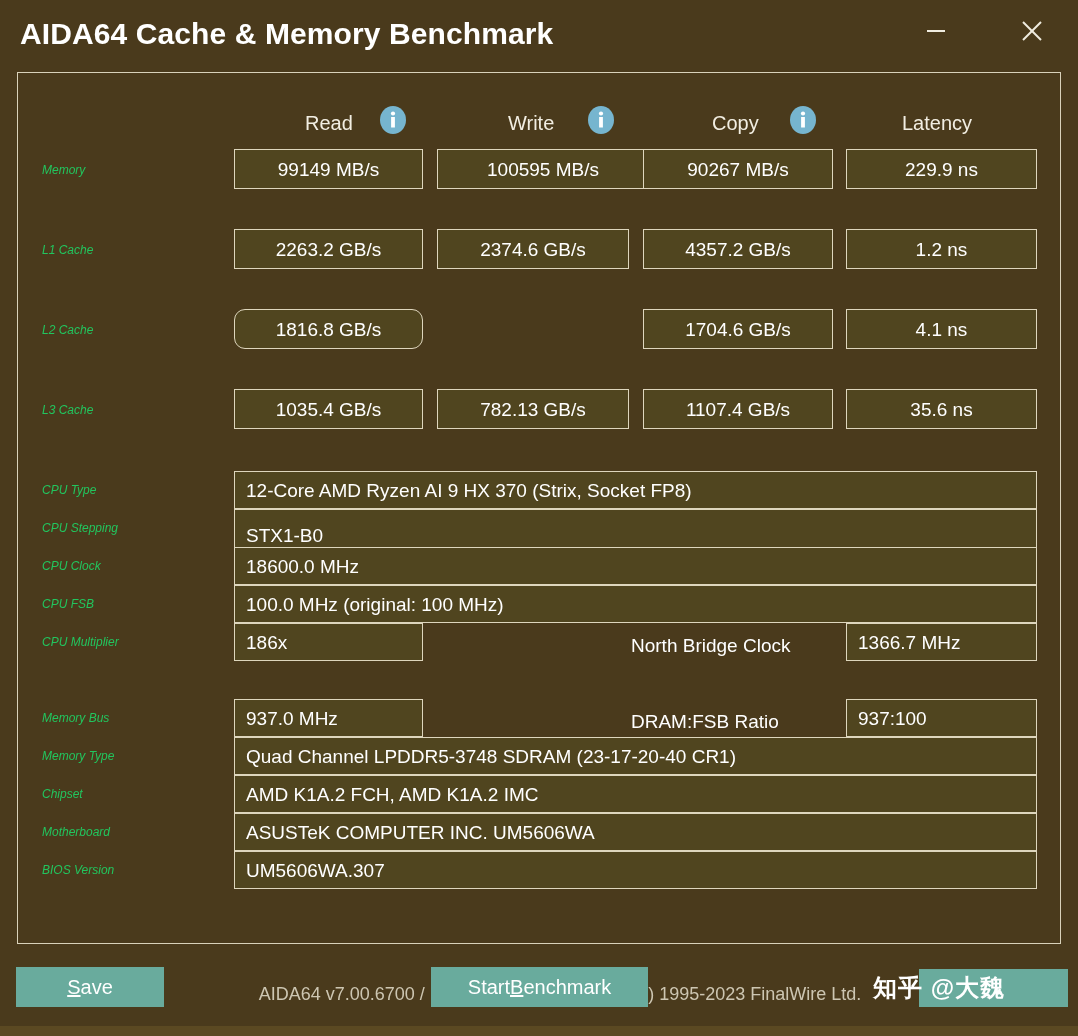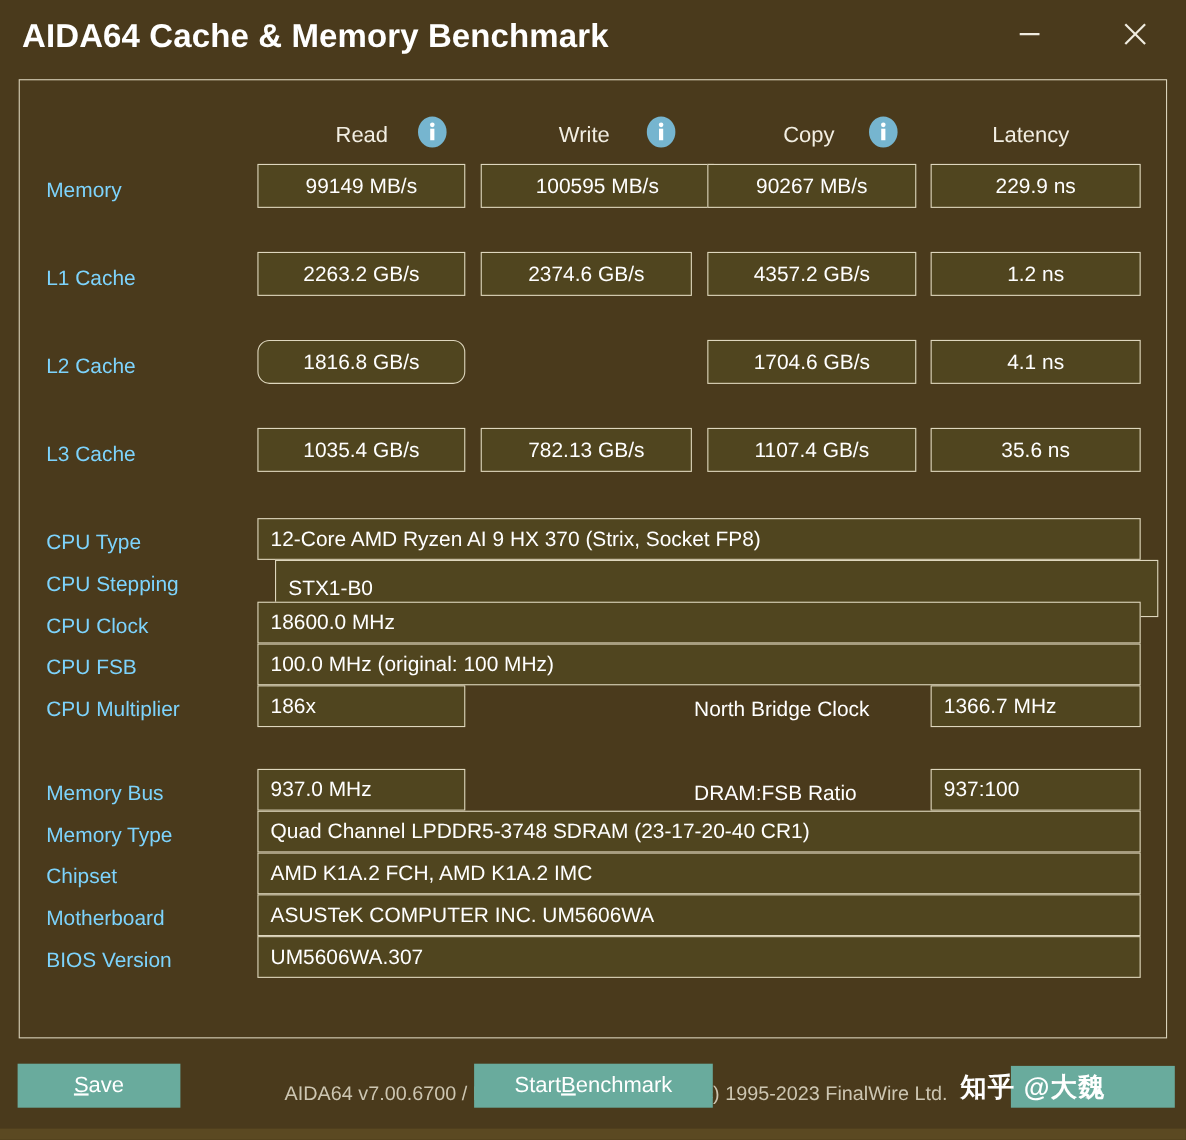--- a/index.html
+++ b/index.html
@@ -62,24 +62,25 @@
     font-size: 19px;
     line-height: 1;
     display: flex;
     align-items: center;
   }
   .fld.center { justify-content: center; }
   .fld.left   { justify-content: flex-start; padding-left: 11px; }
 
   .rowlabel {
     position: absolute;
-    font-size: 19px;
-    color: #7dd3fc;
-    white-space: nowrap;
-    line-height: 1;
+    font-size: 12px;
+    color: #22c55e;
+    white-space: nowrap;
+    line-height: 1;
+    font-style: italic;
   }
   .colhdr {
     position: absolute;
     font-size: 20px;
     color: #f2eee2;
     white-space: nowrap;
     line-height: 1;
   }
   .infoicon {
     position: absolute;
@@ -245,21 +246,21 @@
   <div class="rowlabel" style="left:24px; top:331px;">L3 Cache</div>
   <div class="fld center" style="left:216px; top:316px; width:189px; height:40px;">1035.4 GB/s</div>
   <div class="fld center" style="left:419px; top:316px; width:192px; height:40px;">782.13 GB/s</div>
   <div class="fld center" style="left:625px; top:316px; width:190px; height:40px;">1107.4 GB/s</div>
   <div class="fld center" style="left:828px; top:316px; width:191px; height:40px;">35.6 ns</div>
 
   <div class="rowlabel" style="left:24px; top:411px;">CPU Type</div>
   <div class="fld left" style="left:216px; top:398px; width:803px; height:38px;">12-Core AMD Ryzen AI 9 HX 370  (Strix, Socket FP8)</div>
 
   <div class="rowlabel" style="left:24px; top:449px;">CPU Stepping</div>
-  <div class="fld left" style="left:232px; top:436px; width:803px; height:52px;">STX1-B0</div>
+  <div class="fld left" style="left:216px; top:436px; width:803px; height:52px;">STX1-B0</div>
 
   <div class="rowlabel" style="left:24px; top:487px;">CPU Clock</div>
   <div class="fld left" style="left:216px; top:474px; width:803px; height:38px;">18600.0 MHz</div>
 
   <div class="rowlabel" style="left:24px; top:525px;">CPU FSB</div>
   <div class="fld left" style="left:216px; top:512px; width:803px; height:38px;">100.0 MHz  (original: 100 MHz)</div>
 
   <div class="rowlabel" style="left:24px; top:563px;">CPU Multiplier</div>
   <div class="fld left" style="left:216px; top:550px; width:189px; height:38px;">186x</div>
   <div class="plainlabel" style="left:613px; top:563px;">North Bridge Clock</div>

